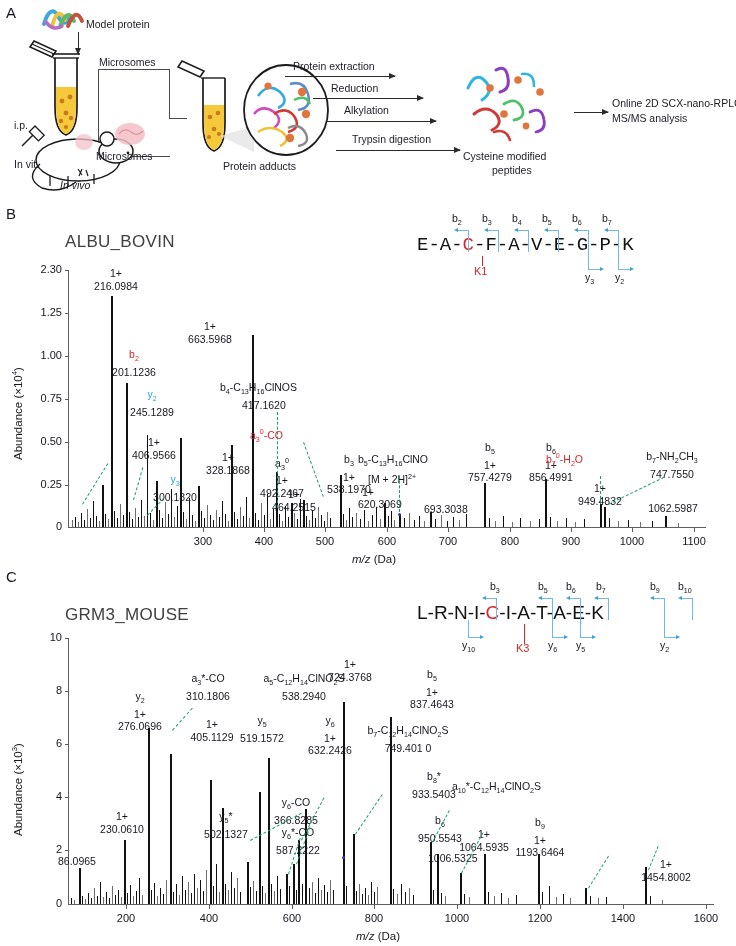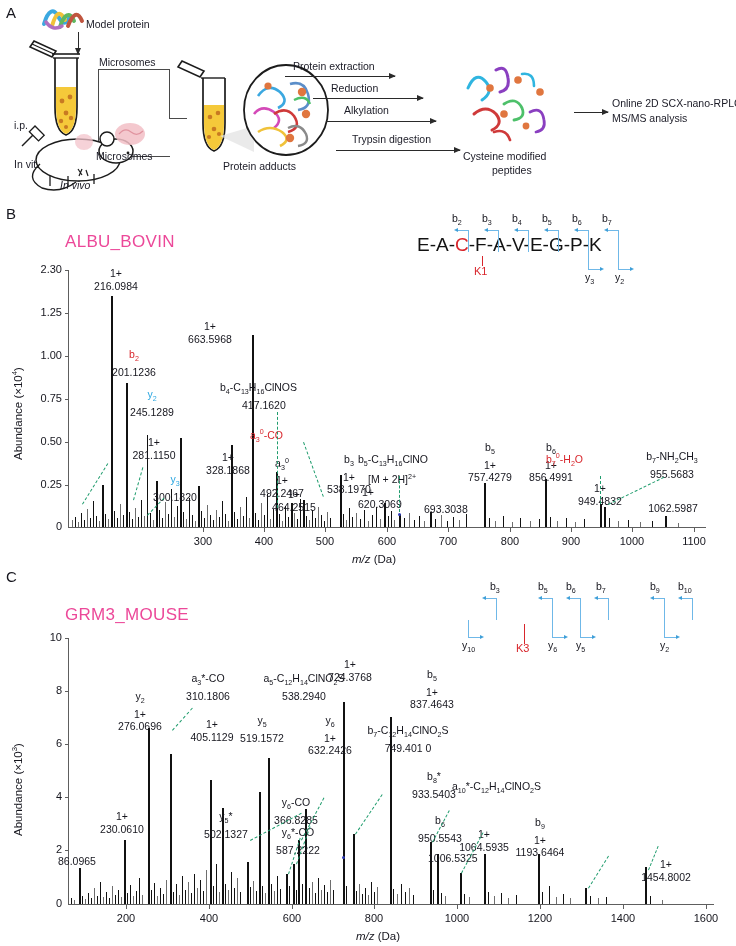--- a/index.html
+++ b/index.html
@@ -28,21 +28,21 @@
   
   .chart { position:absolute; }
   .axis-line { position:absolute; background:#5e5e5e; }
   .tick { position:absolute; width:1px; height:4px; background:#5e5e5e; }
   .ytick { position:absolute; width:4px; height:1px; background:#5e5e5e; }
   .ylab { position:absolute; font-size:11px; text-align:right; color:#16161e; }
   .xlab { position:absolute; font-size:11px; text-align:center; color:#16161e; }
   .axis-title { position:absolute; font-size:11.5px; color:#16161e; white-space:nowrap; }
   .yaxis-title { position:absolute; font-size:11.5px; color:#16161e;
                  transform-origin:0 0; transform:rotate(-90deg); white-space:nowrap; }
-  .spec-title { position:absolute; font-size:17px; color:#ec4899; letter-spacing:.3px; }
+  .spec-title { position:absolute; font-size:17px; color:#404040; letter-spacing:.3px; }
   .peak { position:absolute; width:1px; background:#111111; bottom:0; }
   .peak.g { background:#6e6e6e; }
   .peak.th { width:1.6px; }
   .ann { position:absolute; font-size:10.5px; line-height:12.5px; white-space:nowrap; color:#16161e; }
   .ann.red { color:#d8262c; }
   .ann.blue { color:#2aa6e0; }
   .ann .num, .ann .mz { color:#16161e; }
   .ann.ctr { text-align:center; }
   sub { font-size:.68em; }
   sup { font-size:.68em; }
@@ -185,21 +185,21 @@
 
   <div class="arrow-h" style="left:574px;top:112px;width:34px;"></div>
   <div class="figtext" style="left:612px;top:97px;">Online 2D SCX-nano-RPLC-</div>
   <div class="figtext" style="left:612px;top:112px;">MS/MS analysis</div>
 </div>
 
 <div class="panel-letter" style="left:6px;top:205px;">B</div>
 <div class="spec-title" style="left:65px;top:232px;">ALBU_BOVIN</div>
 
 <div class="pep" id="pepB" style="left:412px;top:212px;width:320px;height:76px;">
-  <div class="pep-seq" style="left:5px;top:22px;">E-A-<span class="cys">C</span>-F-A-V-E-G-P-K</div>
+  <div class="pep-seq" style="left:5px;top:22px;font-family:Liberation Mono, monospace;">E-A-<span class="cys">C</span>-F-A-V-E-G-P-K</div>
 
   <div class="brk" style="left:56px;top:18px;height:22px;"></div>
   <div class="brk-top" style="left:46px;top:18px;width:10px;"></div>
   <div class="tiny-arrow-l" style="left:42px;top:16px;"></div>
   <div class="pep-ion b" style="left:40px;top:0px;">b<sub>2</sub></div>
 
   <div class="brk" style="left:86px;top:18px;height:22px;"></div>
   <div class="brk-top" style="left:76px;top:18px;width:10px;"></div>
   <div class="tiny-arrow-l" style="left:72px;top:16px;"></div>
   <div class="pep-ion b" style="left:70px;top:0px;">b<sub>3</sub></div>
@@ -427,21 +427,21 @@
   <div class="ann ctr" style="left:76px;top:7px;width:80px;">
     <span class="num">1+</span><br><span class="mz">216.0984</span>
   </div>
   <div class="ann ctr red" style="left:94px;top:88px;width:80px;">
     b<sub>2</sub><br><span class="mz">201.1236</span>
   </div>
   <div class="ann ctr blue" style="left:112px;top:128px;width:80px;">
     y<sub>2</sub><br><span class="mz">245.1289</span>
   </div>
   <div class="ann ctr" style="left:114px;top:176px;width:80px;">
-    <span class="num">1+</span><br><span class="mz">281.1150</span>
+    <span class="num">1+</span><br><span class="mz">406.9566</span>
   </div>
   <div class="ann ctr blue" style="left:135px;top:213px;width:80px;">
     y<sub>3</sub><br><span class="mz">300.1820</span>
   </div>
   <div class="ann ctr" style="left:188px;top:191px;width:80px;">
     <span class="num">1+</span><br><span class="mz">328.1868</span>
   </div>
   <div class="ann ctr" style="left:170px;top:60px;width:80px;">
     <span class="num">1+</span><br><span class="mz">663.5968</span>
   </div>
@@ -472,40 +472,41 @@
     <span class="red">b<sub>5</sub></span><br><span class="num">1+</span><br><span class="mz">757.4279</span>
   </div>
   <div class="ann ctr" style="left:515px;top:181px;width:72px;">
     <span class="red">b<sub>6</sub></span><br><span class="num">1+</span><br><span class="mz">856.4991</span>
   </div>
   <div class="ann red" style="left:546px;top:190px;">b<sub>7</sub><sup>0</sup>-H<sub>2</sub>O</div>
   <div class="ann ctr" style="left:564px;top:222px;width:72px;">
     <span class="num">1+</span><br><span class="mz">949.4832</span>
   </div>
   <div class="ann ctr" style="left:618px;top:190px;width:108px;">
-    <span class="red">b<sub>7</sub>-NH<sub>2</sub>CH<sub>3</sub></span><br><span class="mz">955.5683</span>
+    <span class="red">b<sub>7</sub>-NH<sub>2</sub>CH<sub>3</sub></span><br><span class="mz">747.7550</span>
   </div>
   <div class="ann ctr" style="left:628px;top:242px;width:90px;">
     <span class="mz">1062.5987</span>
   </div>
 
   <div class="leader" style="left:82px;top:244px;width:48px;transform:rotate(-58deg);"></div>
   <div class="leader" style="left:133px;top:240px;width:34px;transform:rotate(-74deg);"></div>
   <div class="leader" style="left:147px;top:255px;width:24px;transform:rotate(-46deg);"></div>
   <div class="leader" style="left:278px;top:152px;width:96px;transform:rotate(90deg);"></div>
   <div class="leader" style="left:304px;top:182px;width:58px;transform:rotate(70deg);"></div>
   <div class="leader" style="left:400px;top:216px;width:36px;transform:rotate(90deg);"></div>
   <div class="leader" style="left:601px;top:216px;width:28px;transform:rotate(90deg);"></div>
   <div class="leader" style="left:608px;top:244px;width:62px;transform:rotate(-26deg);"></div>
 </div>
 
 <div class="panel-letter" style="left:6px;top:568px;">C</div>
 <div class="spec-title" style="left:65px;top:605px;">GRM3_MOUSE</div>
 
 <div class="pep" id="pepC" style="left:392px;top:578px;width:344px;height:82px;">
+  <div class="pep-seq" style="left:25px;top:24px;">L-R-N-I-<span class="cys">C</span>-I-A-T-A-E-K</div>
 
   <div class="brk" style="left:104px;top:20px;height:22px;"></div>
   <div class="brk-top" style="left:94px;top:20px;width:10px;"></div>
   <div class="tiny-arrow-l" style="left:90px;top:18px;"></div>
   <div class="pep-ion b" style="left:98px;top:2px;">b<sub>3</sub></div>
 
   <div class="brk" style="left:160px;top:20px;height:22px;"></div>
   <div class="brk-top" style="left:150px;top:20px;width:10px;"></div>
   <div class="tiny-arrow-l" style="left:146px;top:18px;"></div>
   <div class="pep-ion b" style="left:146px;top:2px;">b<sub>5</sub></div>

